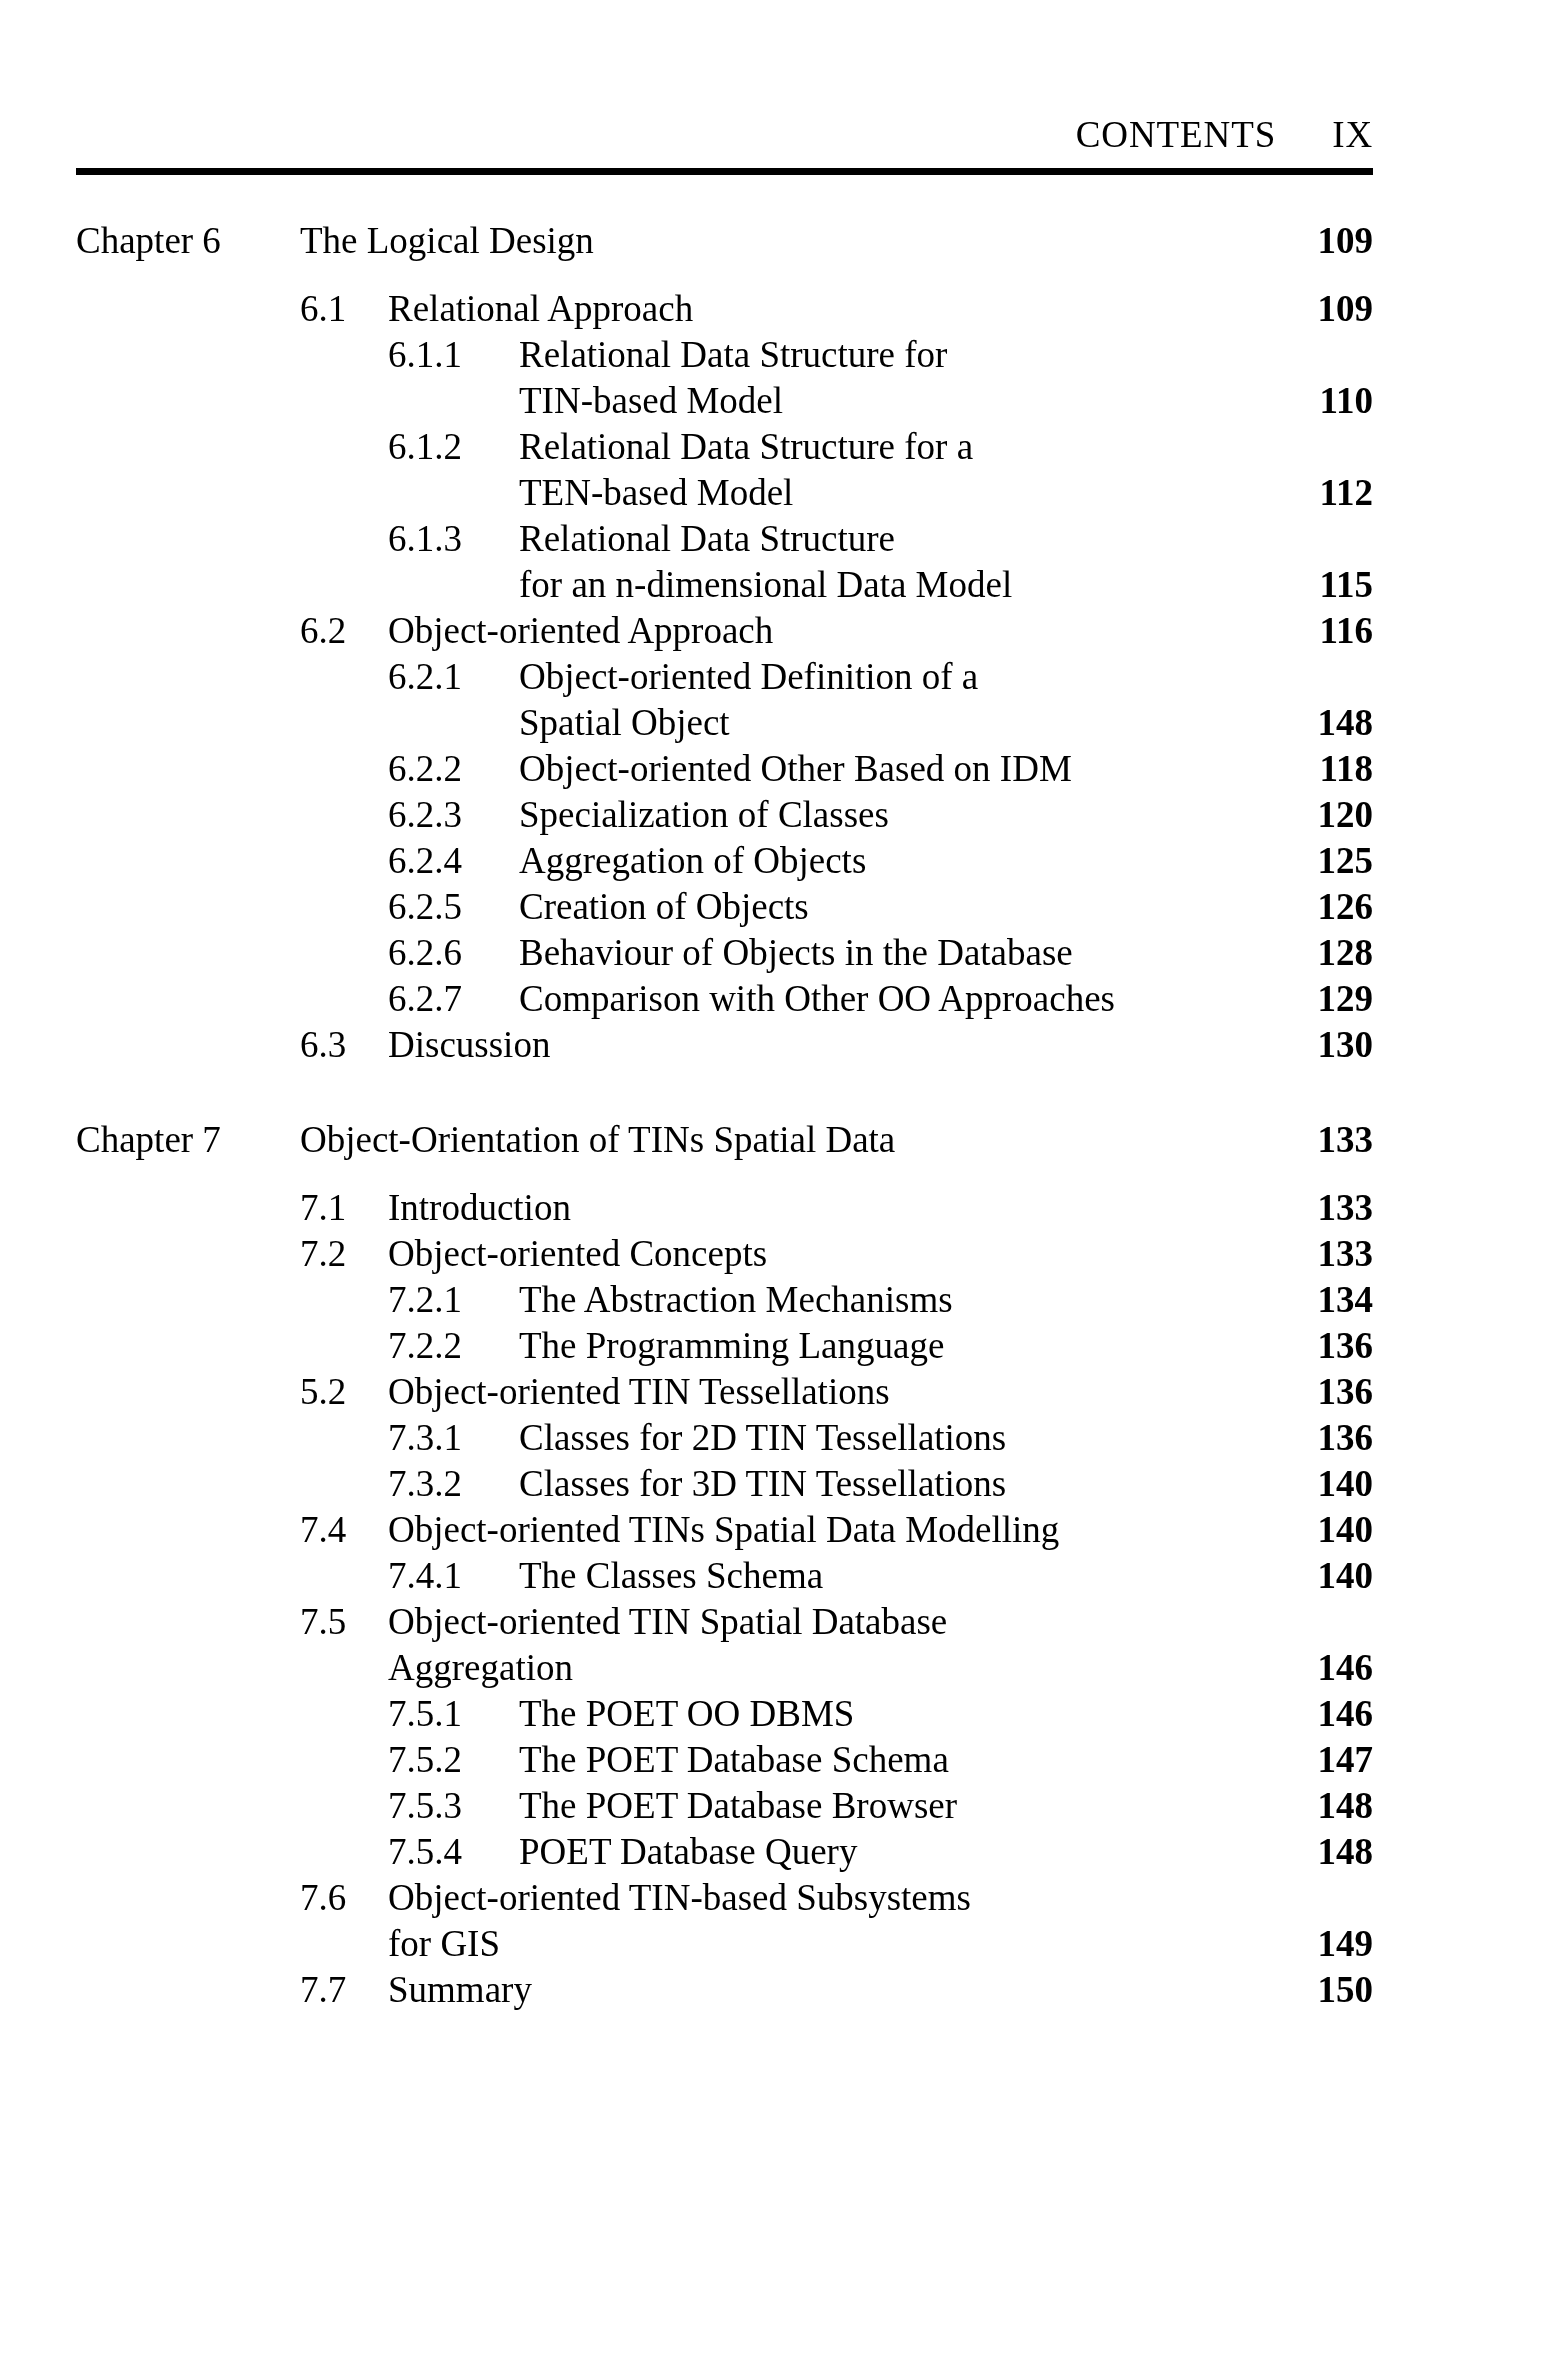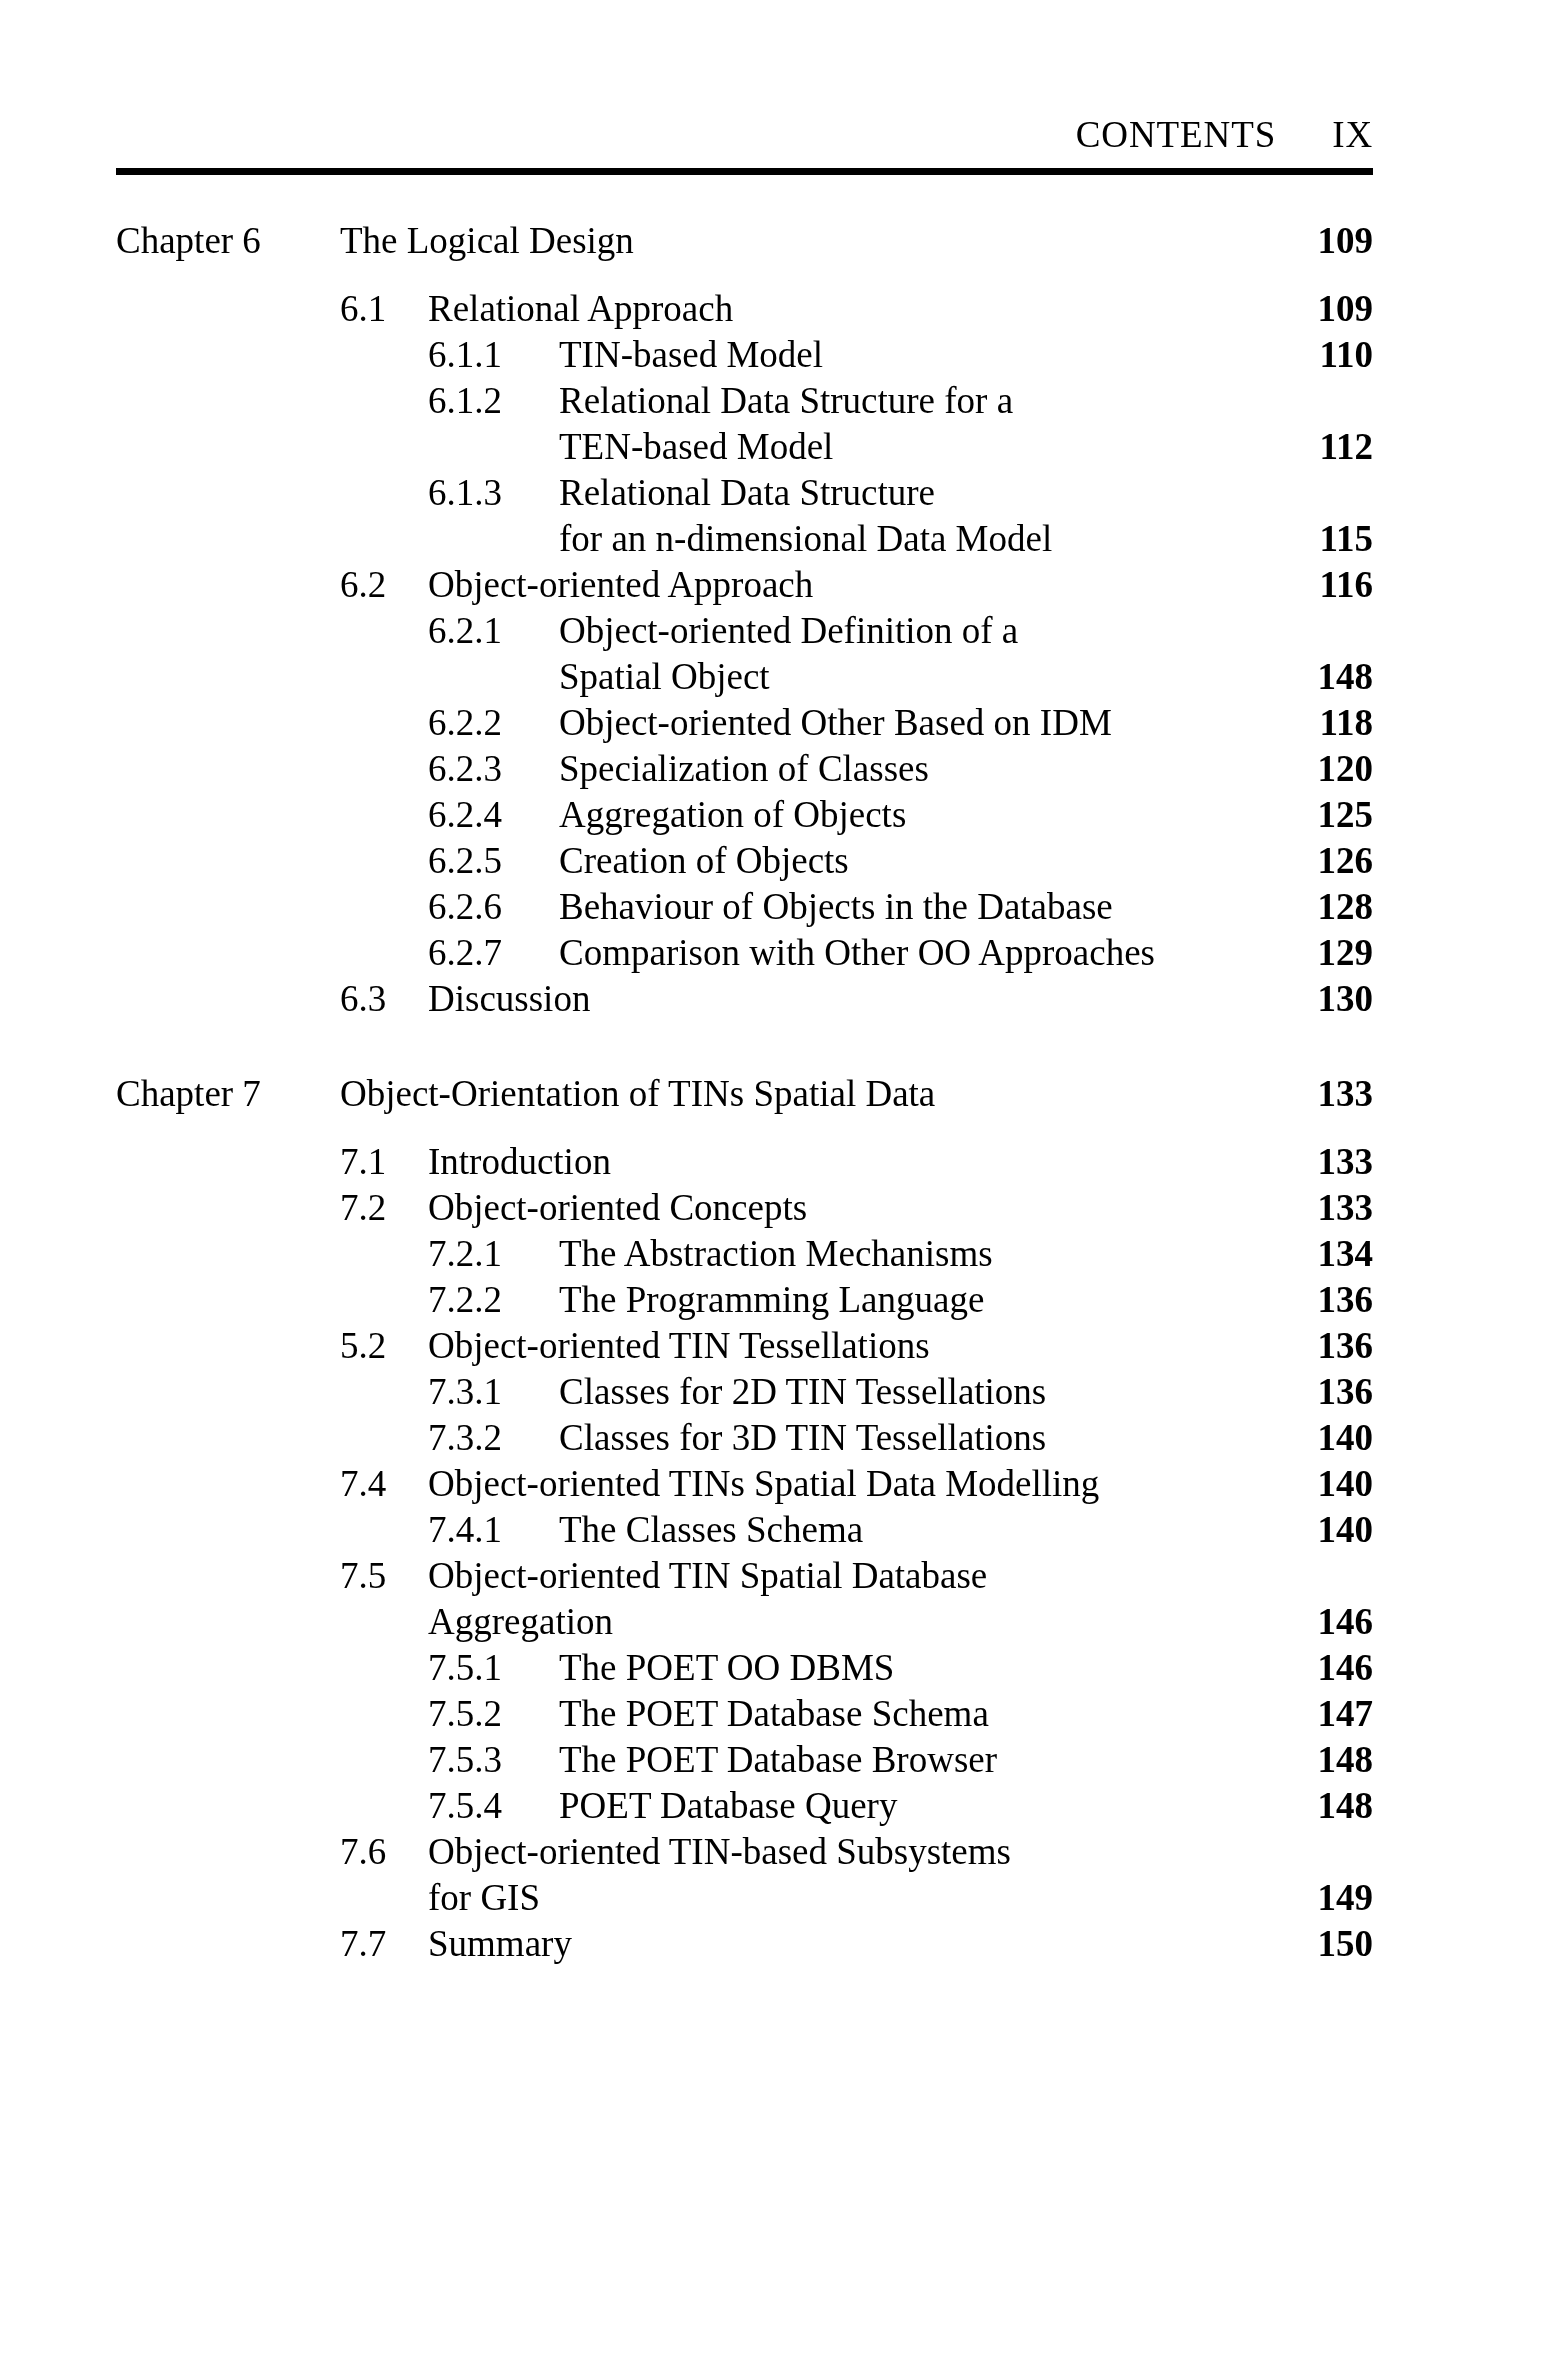--- a/index.html
+++ b/index.html
@@ -8,21 +8,21 @@
     background: #ffffff;
   }
   .page {
     position: relative;
     width: 1560px;
     height: 2366px;
     background: #ffffff;
     color: #000000;
     font-family: "Liberation Serif", "DejaVu Serif", serif;
     box-sizing: border-box;
-    padding: 112px 187px 0 116px;
+    padding: 112px 187px 0 76px;
     overflow: hidden;
   }
   .header-row {
     display: flex;
     justify-content: flex-end;
     align-items: baseline;
     gap: 56px;
     font-size: 37px;
     line-height: 46px;
     letter-spacing: 0.9px;
@@ -95,20 +95,21 @@
           <div class="entry l1">
             <span class="num">6.1</span>
             <div class="lines">
               <div class="line">Relational Approach</div>
             </div>
             <span class="page-num">109</span>
           </div>
           <div class="entry l2">
             <span class="num">6.1.1</span>
             <div class="lines">
+              <div class="line">Relational Data Structure for</div>
               <div class="line">TIN-based Model</div>
             </div>
             <span class="page-num">110</span>
           </div>
           <div class="entry l2">
             <span class="num">6.1.2</span>
             <div class="lines">
               <div class="line">Relational Data Structure for a</div>
               <div class="line">TEN-based Model</div>
             </div>

